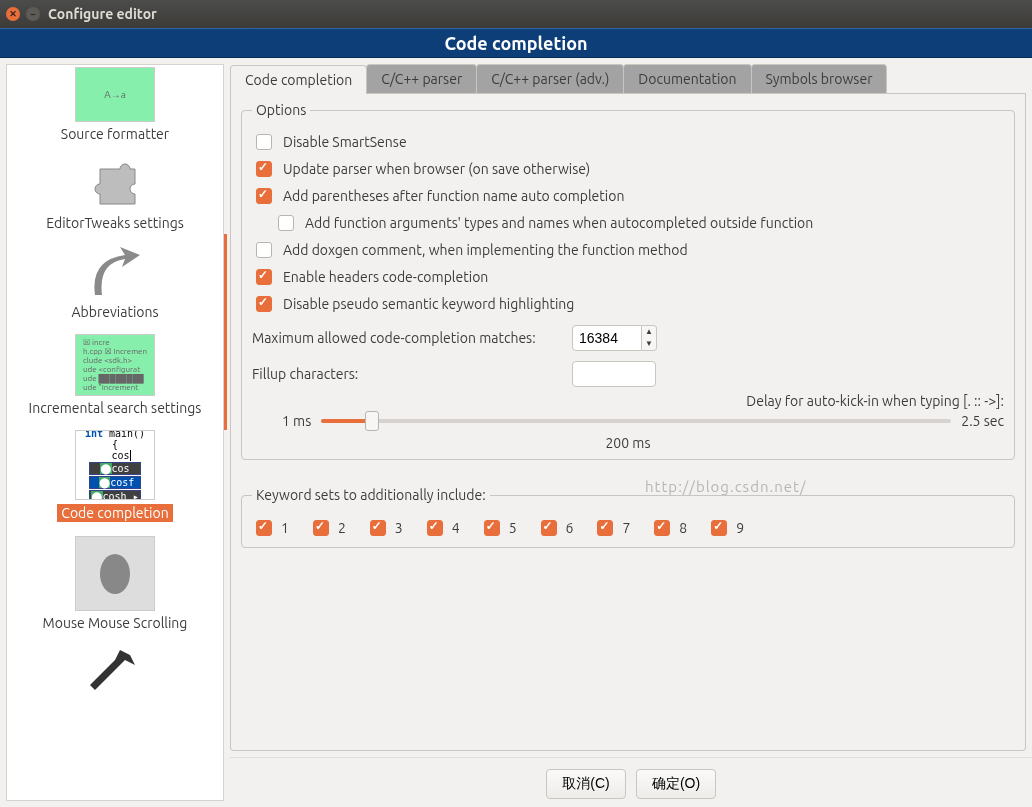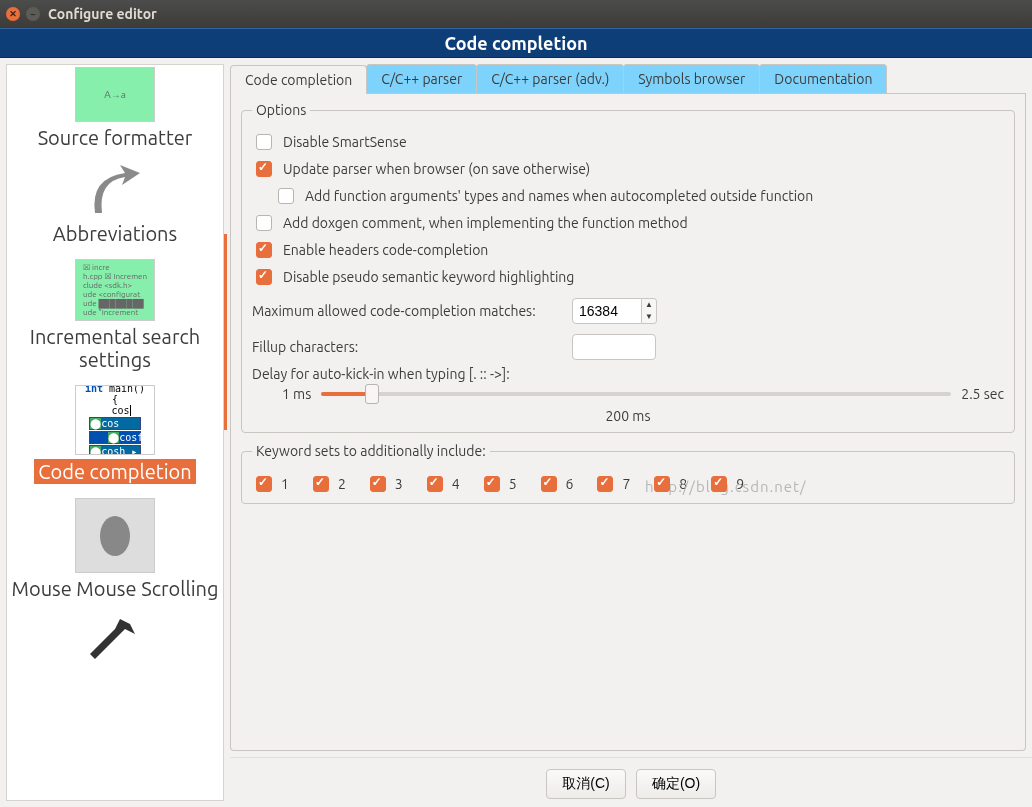--- a/index.html
+++ b/index.html
@@ -52,37 +52,37 @@
     margin:6px;
     overflow:hidden;
     text-align:center;
   }
   .sb-item { padding:2px 4px 12px; }
   .sb-icon {
     width:80px; height:55px; margin:0 auto 4px;
     display:flex; align-items:center; justify-content:center;
     color:#888;
   }
-  .sb-label { font-size:20px; color:#3c3c3c; }
+  .sb-label { font-size:14px; color:#3c3c3c; }
   .sb-label.selected {
     background:#e86f3b; color:#fff; padding:1px 4px; display:inline-block;
   }
   .main {
     flex:1;
     margin:6px 6px 6px 0;
     display:flex; flex-direction:column;
   }
   .tabs {
     display:flex;
     gap:0;
     border-bottom:1px solid #c9c5c0;
   }
   .tab {
     padding:6px 14px;
-    background:#7dd3fc;
+    background:#a3a3a3;
     border:1px solid #c9c5c0;
     border-bottom:none;
     margin-right:-1px;
     border-radius:4px 4px 0 0;
     color:#3c3c3c;
     cursor:pointer;
   }
   .tab.active {
     background:#f2f1f0;
     position:relative; top:1px;
@@ -95,21 +95,21 @@
     flex:1;
     border:1px solid #c9c5c0;
     border-top:none;
     padding:4px 10px;
     background:#f2f1f0;
     border-radius:0 0 4px 4px;
   }
   fieldset {
     border:1px solid #c9c5c0;
     border-radius:4px;
-    margin:4px 0 10px;
+    margin:4px 0 27px;
     padding:8px 10px;
   }
   legend { padding:0 4px; color:#3c3c3c; }
   .row { display:flex; align-items:center; gap:8px; margin:5px 0;}
   .chk {
     appearance:none; width:16px; height:16px;
     border:1px solid #b8b4ae; border-radius:3px; background:#fff;
     position:relative; cursor:pointer; flex:none;
   }
   .chk:checked { background:#e86f3b; border-color:#e86f3b;}
@@ -164,22 +164,22 @@
     position:absolute; left:415px; top:420px;
     color:#b6b6b6; font-size:15px; letter-spacing:1px;
     pointer-events:none;
   }
   
   .thumb { width:80px; height:55px; margin:0 auto 4px; font-size:10px;
     color:#666; background:#86efac; border:1px solid #ccc;
     display:flex;align-items:center;justify-content:center; overflow:hidden;}
   .thumb.code { background:#fff; flex-direction:column; color:#0050b0; font-family:monospace; font-size:10px; text-align:left; padding:2px;}
   .thumb.code div{white-space:pre;}
-  .code-options{ background:#0369a1; color:#fff; border:1px solid #348; margin-top:1px; width:52px;}
-  .code-options div{background:#0050b0; padding:0 18px;}
+  .code-options{ background:#404040; color:#fff; border:1px solid #348; margin-top:1px; width:52px;text-align:center;}
+  .code-options div{background:#0050b0; padding:0 9px;}
   .content-column{ flex:1; display:flex; flex-direction:column; position:relative;}
 </style>
 </head>
 <body>
 
 <div class="titlebar">
   <div class="tb-btns">
     <div class="tb-btn tb-close">✕</div>
     <div class="tb-btn tb-min">–</div>
   </div>
@@ -189,20 +189,28 @@
 <div class="banner">Code completion</div>
 
 <div class="dialog">
   <div class="sidebar">
     <div class="sb-item">
       <div class="thumb">A→a</div>
       <span class="sb-label">Source formatter</span>
     </div>
     <div class="sb-item">
       <div class="sb-icon">
+        <svg width="60" height="50" viewBox="0 0 60 50">
+            <path d="M15 10 h20 a5 5 0 0 1 10 0 h5 v15 a5 5 0 0 0 0 10 v10 h-35 v-10 a5 5 0 0 1 0-10 z" fill="#bdbdbd" stroke="#888"></path>
+          </svg>
+      </div>
+      <span class="sb-label">EditorTweaks settings</span>
+    </div>
+    <div class="sb-item">
+      <div class="sb-icon">
         <svg width="70" height="55" viewBox="0 0 70 55">
             <path d="M15 50 Q10 15 45 10 L40 2 L60 10 L42 22 L45 14 Q18 18 22 50 Z" fill="#8a8a8a"></path>
           </svg>
       </div>
       <span class="sb-label">Abbreviations</span>
     </div>
     <div class="sb-item">
       <div class="thumb" style="height:62px;">
         <div style="font-size:8px;line-height:9px;text-align:left;">☒ incre<br>h.cpp ☒ Incremen<br>clude &lt;sdk.h&gt;<br>ude &lt;configurat<br>ude ████████<br>ude "Increment</div>
       </div>
@@ -236,35 +244,39 @@
     </div>
   </div>
 
   <div class="content-column">
     <div class="sel-bar"></div>
     <div class="main">
       <div class="tabs">
         <div class="tab active">Code completion</div>
         <div class="tab">C/C++ parser</div>
         <div class="tab">C/C++ parser (adv.)</div>
+        <div class="tab">Documentation</div>
         <div class="tab">Symbols browser</div>
-        <div class="tab">Documentation</div>
       </div>
 
       <div class="panel">
         <fieldset>
           <legend>Options</legend>
 
           <div class="row">
             <input type="checkbox" class="chk" style="">
             <span>Disable SmartSense</span>
           </div>
           <div class="row">
             <input type="checkbox" class="chk" checked="" style="">
             <span>Update parser when browser (on save otherwise)</span>
+          </div>
+          <div class="row">
+            <input type="checkbox" class="chk" checked="" style="">
+            <span>Add parentheses after function name auto completion</span>
           </div>
           <div class="row indent">
             <input type="checkbox" class="chk" style="">
             <span>Add function arguments' types and names when autocompleted outside function</span>
           </div>
           <div class="row">
             <input type="checkbox" class="chk" style="">
             <span>Add doxgen comment, when implementing the function method</span>
           </div>
           <div class="row">
@@ -287,21 +299,21 @@
             </div>
           </div>
 
           <div class="row" style="margin-top:10px;">
             <span style="min-width:312px;">Fillup characters:</span>
             <input class="txt" style="width: 84px;" value="">
           </div>
 
           <div class="watermark">http://blog.csdn.net/</div>
 
-          <div style="margin-top:6px;">
+          <div style="margin-top:6px;text-align:right;">
             <span>Delay for auto-kick-in when typing [. :: -&gt;]:</span>
           </div>
           <div class="slider-wrap">
             <span style="margin-left:30px;">1 ms</span>
             <div class="slider-track">
               <div class="slider-fill" style="width:8%;"></div>
               <div class="slider-thumb" style="left:8%;"></div>
             </div>
             <span>2.5 sec</span>
           </div>

